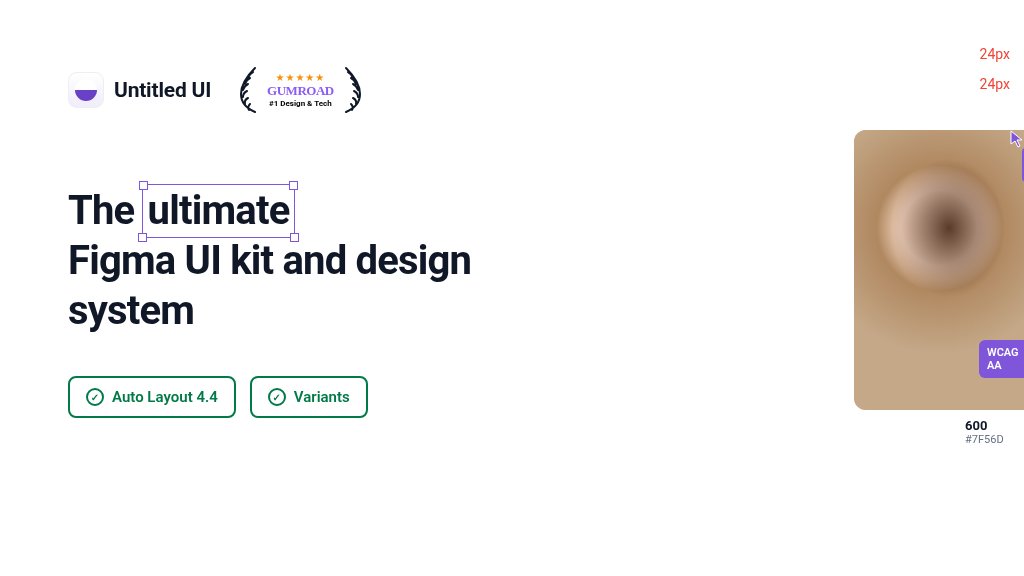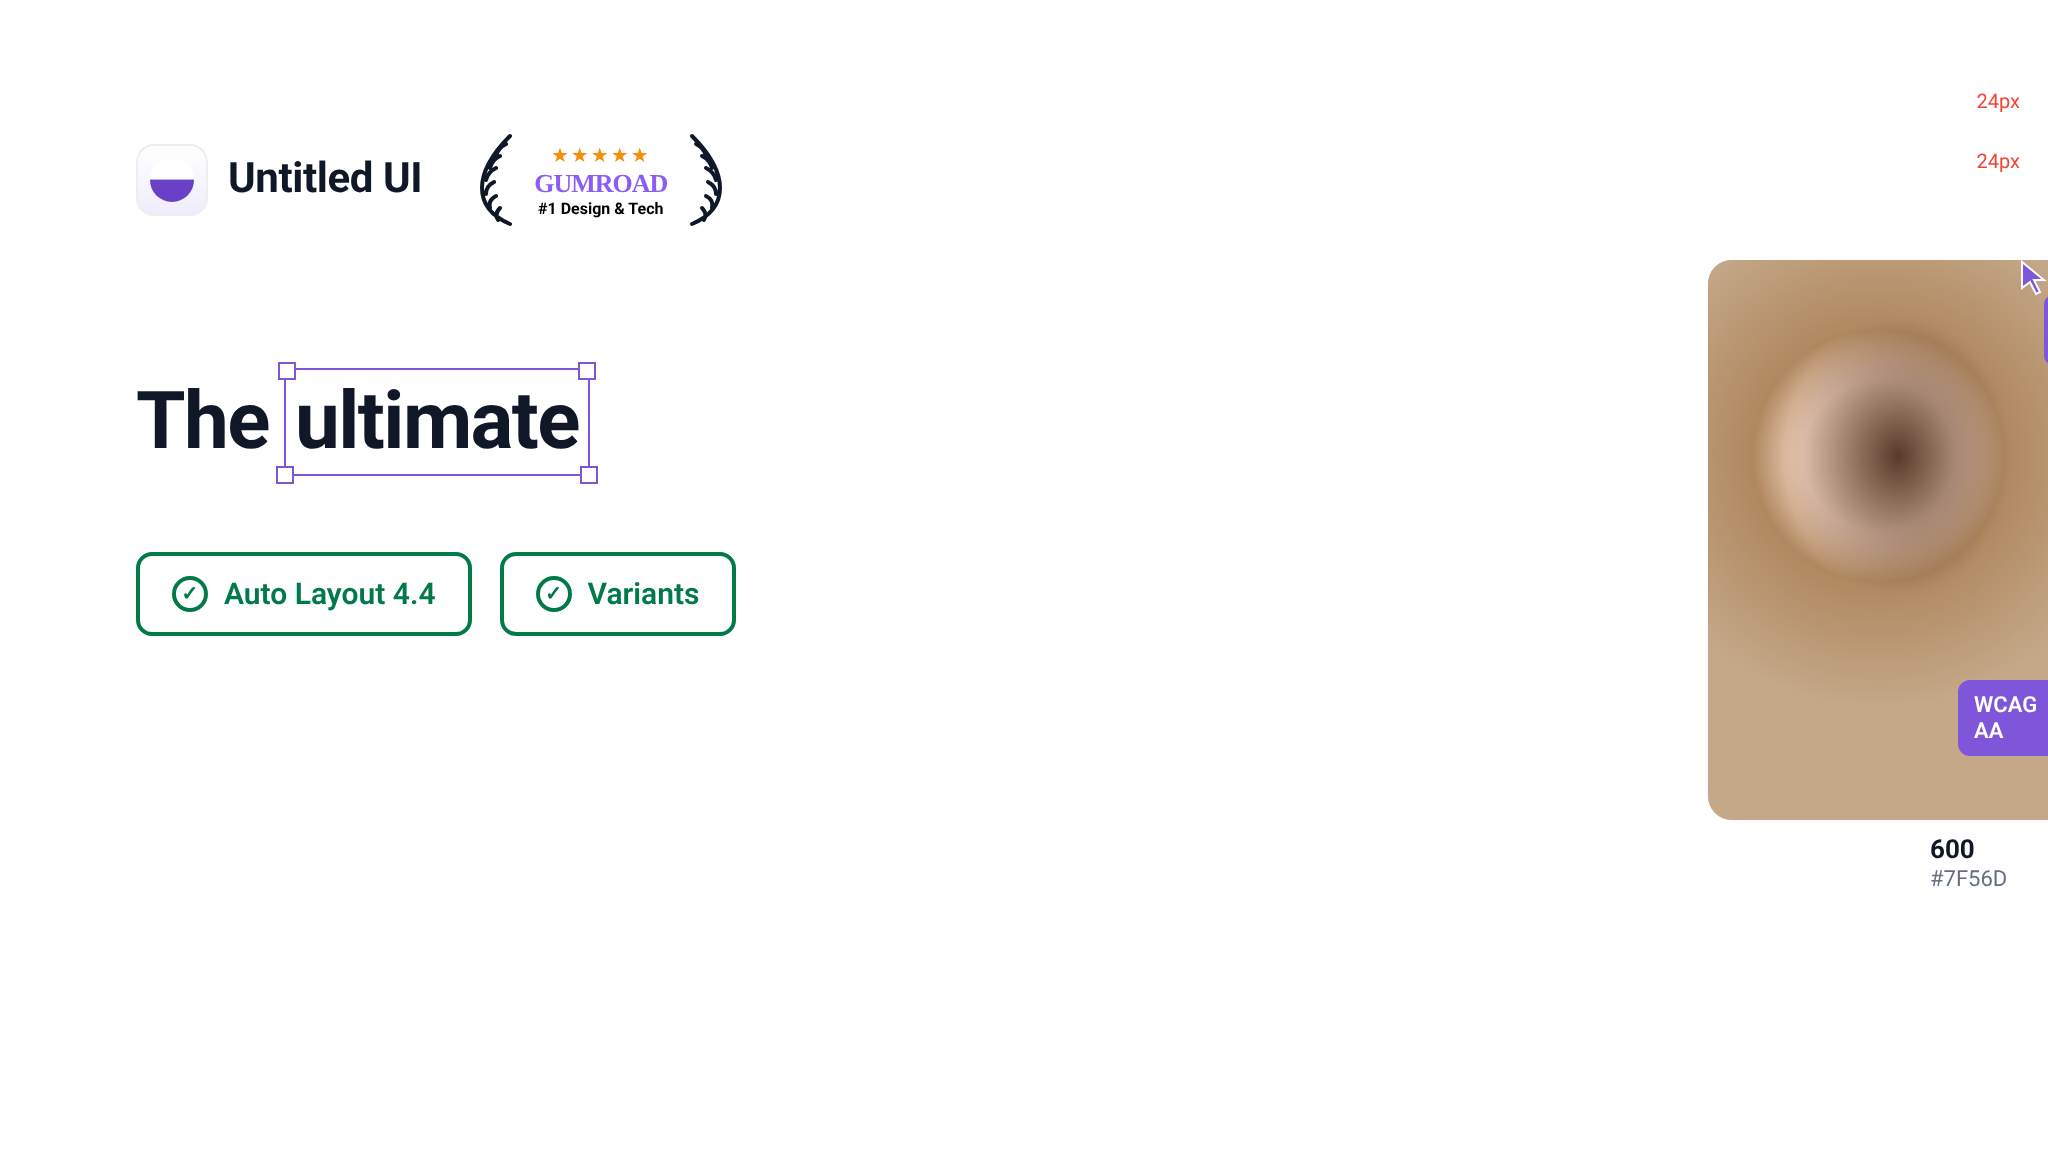--- a/index.html
+++ b/index.html
@@ -32,21 +32,21 @@
 .sel-h::after { bottom: -4px; right: -4px; }
 .sel-h { position: absolute; inset: -2px; }
 
 .pills { display: flex; gap: 14px; }
 .pill { display: flex; align-items: center; gap: 8px; border: 2px solid #027A48; color: #027A48; border-radius: 8px; padding: 10px 16px; font-size: 15px; font-weight: 600; }
 .check-ico { width: 18px; height: 18px; border: 2px solid #027A48; border-radius: 50%; display: flex; align-items: center; justify-content: center; font-size: 10px; }
 
 .cursor { position: absolute; width: 14px; height: 18px; }
 .cursor-purple { fill: #7F56D9; stroke: #fff; stroke-width: 1; }
 .tag { position: absolute; background: #7F56D9; color: #fff; font-size: 11px; padding: 4px 8px; border-radius: 4px; font-weight: 500; }
-.dim-label { position: absolute; color: #F04438; font-size: 10px; }
+.dim-label { position: absolute; color: #F04438; font-size: 14px; }
 
 .video-card { position: absolute; top: 130px; right: -20px; width: 190px; height: 280px; border-radius: 12px; overflow: hidden; background: linear-gradient(135deg,#c4a888 0%,#d4b89a 40%,#e8d4c4 100%); display: flex; align-items: center; justify-content: center; }
 .video-face { width: 100%; height: 100%; background: radial-gradient(circle at 45% 35%,#f2d4c0 0%,#f2d4c0 18%,#b08860 30%,#c4a888 60%); position: relative; }
 .video-hair { position: absolute; top: 10%; left: 20%; width: 60%; height: 50%; background: radial-gradient(ellipse,#5a3a28 0%,transparent 70%); }
 
 .wcag-badge { position: absolute; top: 340px; right: -15px; width: 60px; background: #7F56D9; color: #fff; padding: 6px 8px; border-radius: 6px 0 0 6px; font-size: 11px; font-weight: 600; text-align: left; }
 .color-swatch { position: absolute; top: 418px; right: -15px; width: 74px; text-align: left; }
 .swatch-num { font-size: 13px; font-weight: 700; color: #101828; }
 .swatch-hex { font-size: 11px; color: #667085; }
 </style>
@@ -71,21 +71,21 @@
           <div class="laurel-gum">GUMROAD</div>
           <div class="laurel-sub">#1 Design &amp; Tech</div>
         </div>
         <svg class="laurel-side" viewBox="0 0 28 52" style="transform:scaleX(-1)">
             <path d="M20 4 Q6 18 6 30 Q6 42 20 48 M18 8 Q14 10 13 14 M15 14 Q11 16 10 20 M13 20 Q9 22 8 26 M12 27 Q8 29 8 33 M13 34 Q9 36 10 40 M15 40 Q12 43 14 46" stroke="#101828" stroke-width="2" fill="none" stroke-linecap="round"></path>
           </svg>
       </div>
     </div>
 
     <h1 class="headline">
-      <span>The </span><span class="highlight"><span class="sel-box"></span><span class="sel-h"></span><span>ultimate</span></span><br>
+      <span>The </span><span class="highlight"><span class="sel-box"></span><span class="sel-h"></span><span>ultimate</span></span><br><span> Figma UI kit and design system</span>
     </h1>
 
     <div class="pills">
       <div class="pill">
         <span class="check-ico">✓</span>
         <span>Auto Layout 4.4</span>
       </div>
       <div class="pill">
         <span class="check-ico">✓</span>
         <span>Variants</span>

